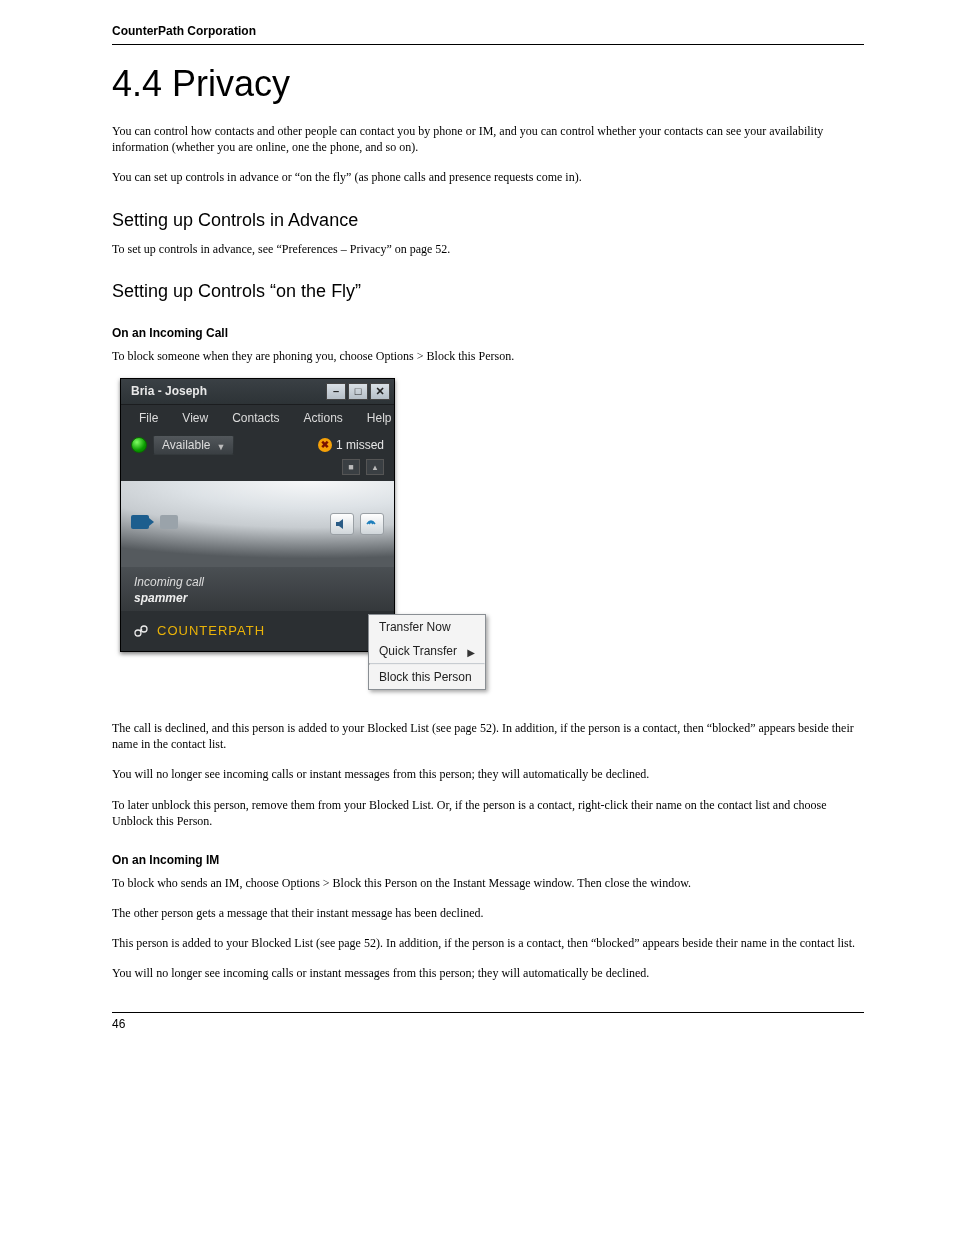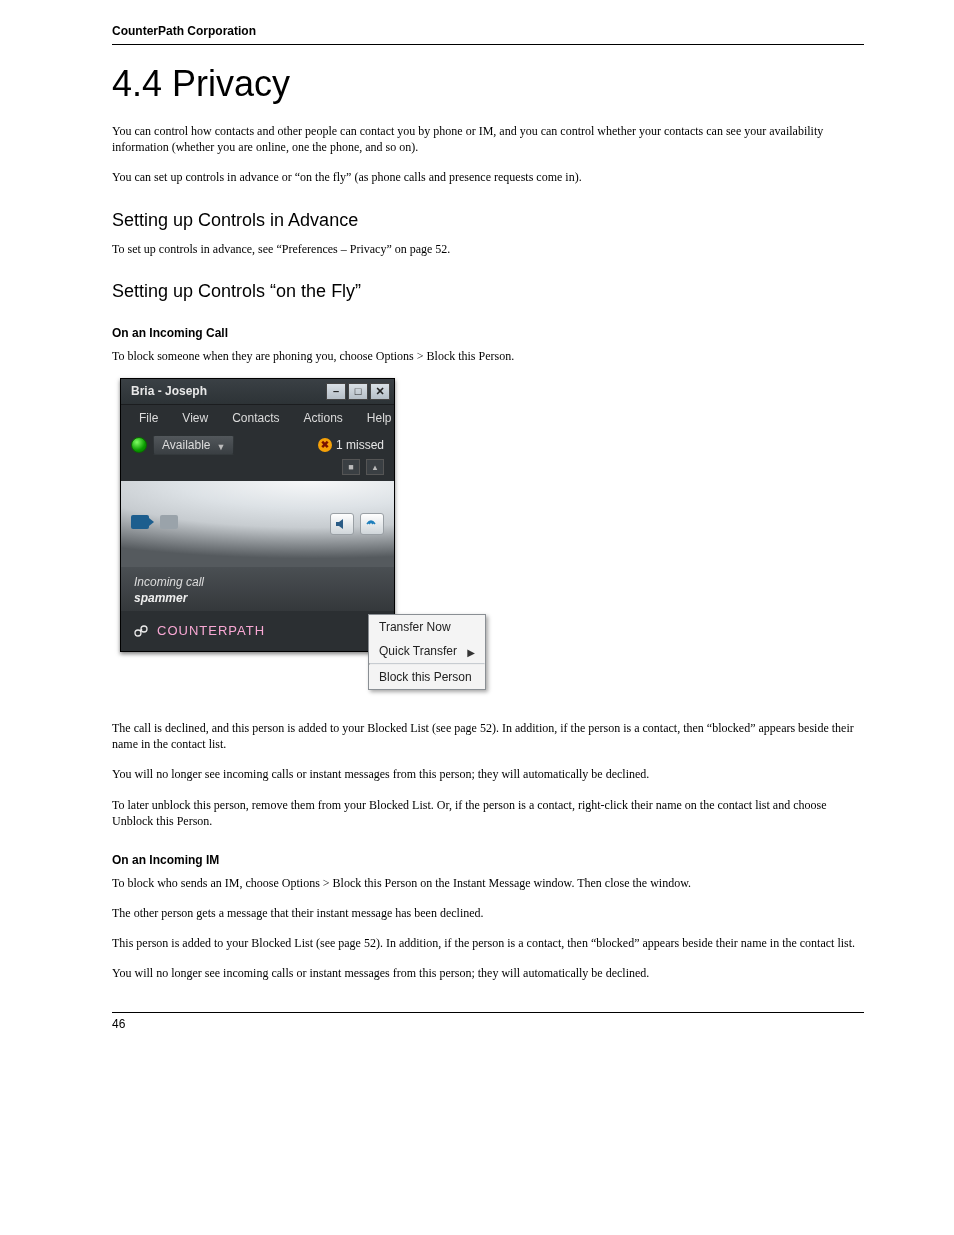--- a/index.html
+++ b/index.html
@@ -39,21 +39,21 @@
   .mid-right{display:flex;gap:6px;}
   .spk{width:22px;height:20px;display:flex;align-items:center;justify-content:center;background:linear-gradient(#fff,#d0d6da);border:1px solid #9aa0a5;border-radius:3px;}
   .spk svg{display:block;}
   .callinfo{background:linear-gradient(#4a4f53,#34383b);padding:8px 12px 6px 13px;color:#ddd;font-style:italic;}
   .callinfo .who{color:#eee;font-weight:bold;margin-top:2px;}
   .actionrow{display:flex;align-items:center;justify-content:space-between;padding:4px 10px 8px 10px;position:relative;}
   .decline-btn{color:#e7e7e7;border:1px solid #6a7075;background:linear-gradient(#4e5357,#393d40);padding:3px 10px;font-size:12px;border-radius:2px;}
   .answer-btn{width:44px;height:44px;border-radius:50%;background:radial-gradient(circle at 35% 30%,#b4ff9e,#27c400 55%,#0a8a00);box-shadow:0 0 10px rgba(62,255,0,.6),inset 0 -4px 6px rgba(0,60,0,.5);display:flex;align-items:center;justify-content:center;color:#fff;font-size:20px;position:absolute;left:50%;top:-10px;transform:translateX(-50%);}
   .options-btn{display:flex;align-items:center;gap:8px;color:#eaeaea;border:1px solid #6c7277;background:linear-gradient(#4a4f53,#34383b);padding:3px 6px 3px 12px;font-size:12px;border-radius:2px;}
   .options-btn .caret{font-size:9px;color:#cfcfcf;}
-  .footer{background:#2b2f32;padding:12px 10px;display:flex;align-items:center;gap:6px;color:#f9a8d4;}
+  .footer{background:#2b2f32;padding:12px 10px;display:flex;align-items:center;gap:6px;color:#eab308;}
   .footer .logo{width:20px;height:16px;display:flex;align-items:center;justify-content:center;}
   .footer .brand{font-family:Arial,sans-serif;font-size:13px;letter-spacing:1px;}
   
   .dropdown{position:absolute;left:248px;top:236px;width:116px;background:#f4f4f4;border:1px solid #8a8f94;box-shadow:2px 2px 4px rgba(0,0,0,.35);font-size:12px;color:#222;}
   .dropdown .dd-item{display:flex;align-items:flex-end;justify-content:space-between;padding:5px 10px;}
   .dropdown .dd-sep{border-top:1px solid #c7ccd1;margin:0;}
   .dropdown .arrow{font-size:10px;color:#333;}
 </style>
 </head>
 <body>

